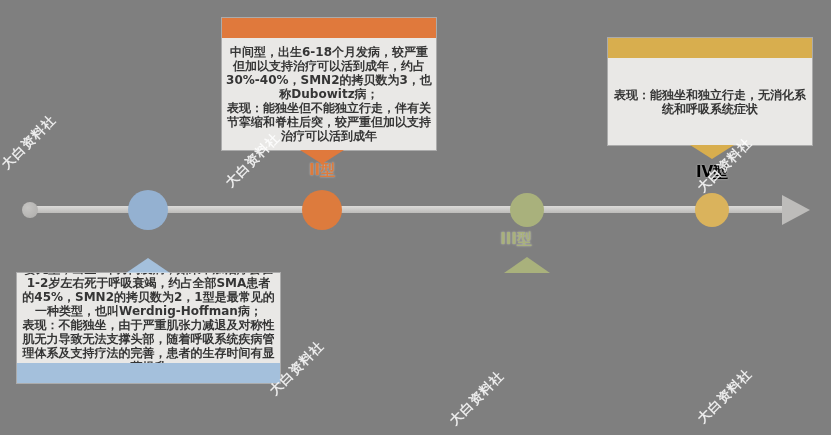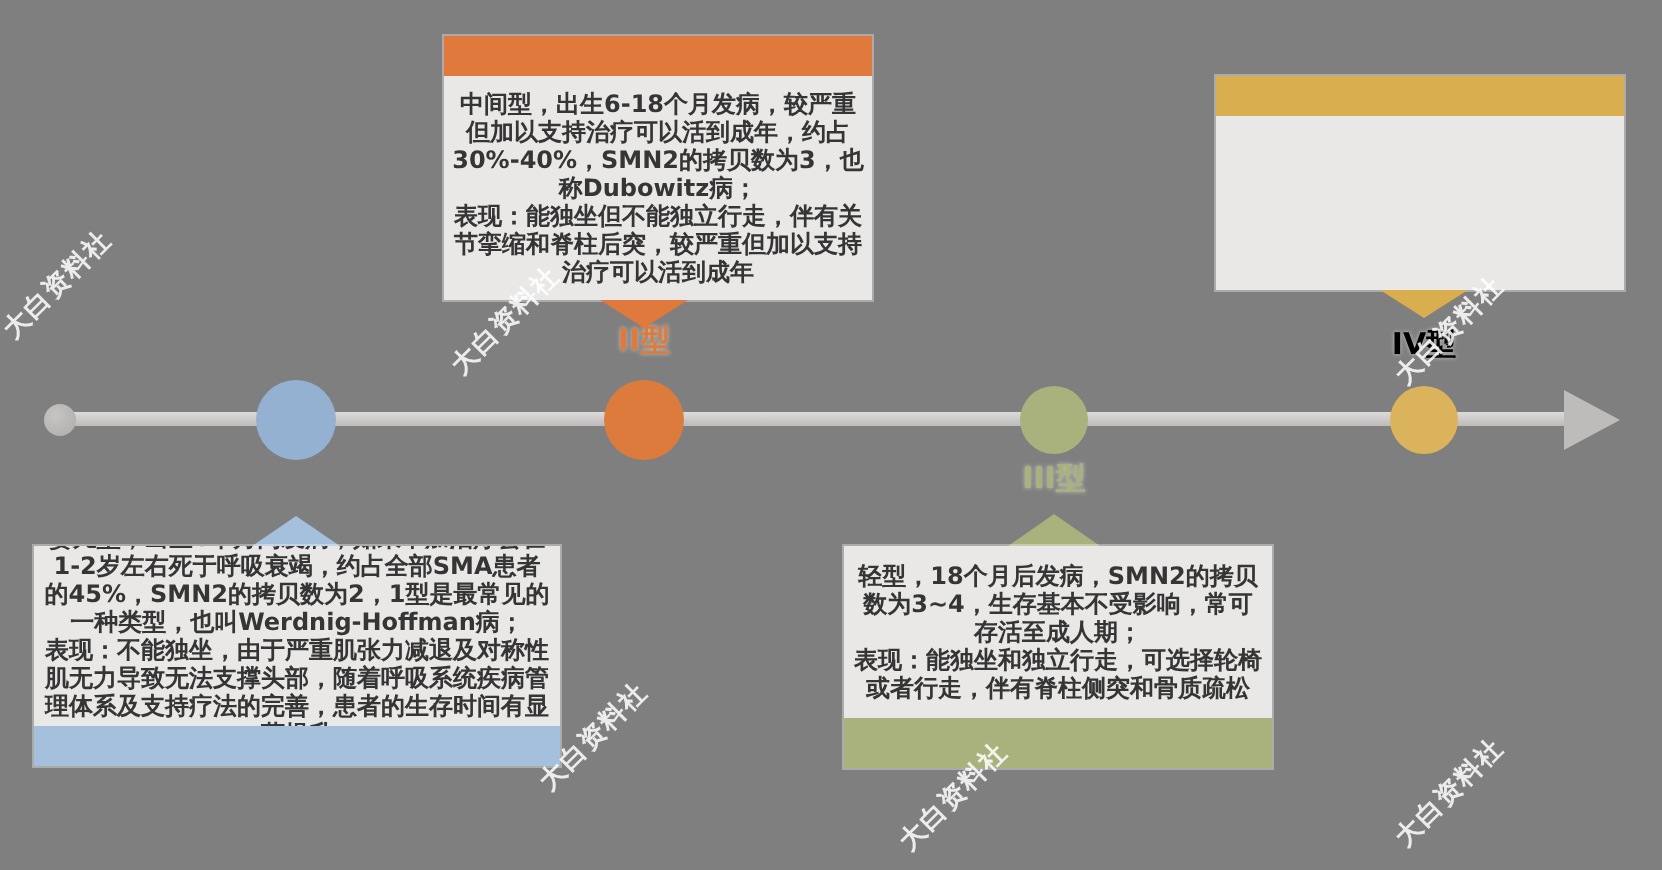--- a/index.html
+++ b/index.html
@@ -18,21 +18,21 @@
   
   .node{position:absolute; border-radius:50%;}
   .node-1{left:128px; top:190px; width:40px; height:40px; background:#94b1d1;}
   .node-2{left:302px; top:190px; width:40px; height:40px; background:#dd7b3d;}
   .node-3{left:510px; top:193px; width:34px; height:34px; background:#a9b17c;}
   .node-4{left:695px; top:193px; width:34px; height:34px; background:#dab35c;}
   .node-label{position:absolute; width:64px; text-align:center; font-size:15px; font-weight:bold;
     text-shadow:0 0 2px rgba(255,255,255,0.55);}
   .label-1{left:116px; top:231px; color:#000000;margin-top:32px;}
   .label-2{left:290px; top:161px; color:#dd7b3d;}
-  .label-3{left:495px; top:230px; color:#a9b17c;}
+  .label-3{left:484px; top:230px; color:#a9b17c;}
   .label-4{left:680px; top:163px; color:#000000;}
   
   .callout{position:absolute; box-shadow:0 0 0 1px rgba(255,255,255,0.35);}
   .co-header{width:100%; height:20px;}
   .co-footer{width:100%;}
   .co-body{background:#e9e8e6; color:#353535; font-weight:bold; font-size:12px;
     line-height:14px; text-align:center; display:flex; flex-direction:column;
     justify-content:center; padding:0 4px; box-sizing:border-box; overflow:hidden;}
   .co-body p{margin:0;}
   .callout-2{left:222px; top:18px; width:214px;}
@@ -92,41 +92,35 @@
     <div class="co-body">
       <p>中间型，出生6-18个月发病，较严重但加以支持治疗可以活到成年，约占30%-40%，SMN2的拷贝数为3，也称Dubowitz病；</p>
       <p>表现：能独坐但不能独立行走，伴有关节挛缩和脊柱后突，较严重但加以支持治疗可以活到成年</p>
     </div>
   </div>
   <div class="tri tri-down-2"></div>
 
   <div class="callout callout-4">
     <div class="co-header"></div>
     <div class="co-body">
+      <p>表现：能独坐和独立行走，无消化系统和呼吸系统症状</p>
     </div>
   </div>
   <div class="tri tri-down-4"></div>
 
   <div class="tri tri-up-1"></div>
   <div class="callout callout-1">
     <div class="co-body">
       <p>婴儿型，出生6个月内发病，如果不加治疗会在1-2岁左右死于呼吸衰竭，约占全部SMA患者的45%，SMN2的拷贝数为2，1型是最常见的一种类型，也叫Werdnig-Hoffman病；</p>
       <p>表现：不能独坐，由于严重肌张力减退及对称性肌无力导致无法支撑头部，随着呼吸系统疾病管理体系及支持疗法的完善，患者的生存时间有显著提升</p>
     </div>
     <div class="co-footer"></div>
   </div>
 
   <div class="tri tri-up-3"></div>
-  <div class="callout callout-3">
-    <div class="co-body">
-      <p>轻型，18个月后发病，SMN2的拷贝数为3~4，生存基本不受影响，常可存活至成人期；</p>
-      <p>表现：能独坐和独立行走，可选择轮椅或者行走，伴有脊柱侧突和骨质疏松</p>
-    </div>
-    <div class="co-footer"></div>
-  </div>
 
   <div class="wm wm-1">大白资料社</div>
   <div class="wm wm-2">大白资料社</div>
   <div class="wm wm-3">大白资料社</div>
   <div class="wm wm-4">大白资料社</div>
   <div class="wm wm-5">大白资料社</div>
   <div class="wm wm-6">大白资料社</div>
 
 </div>
 

